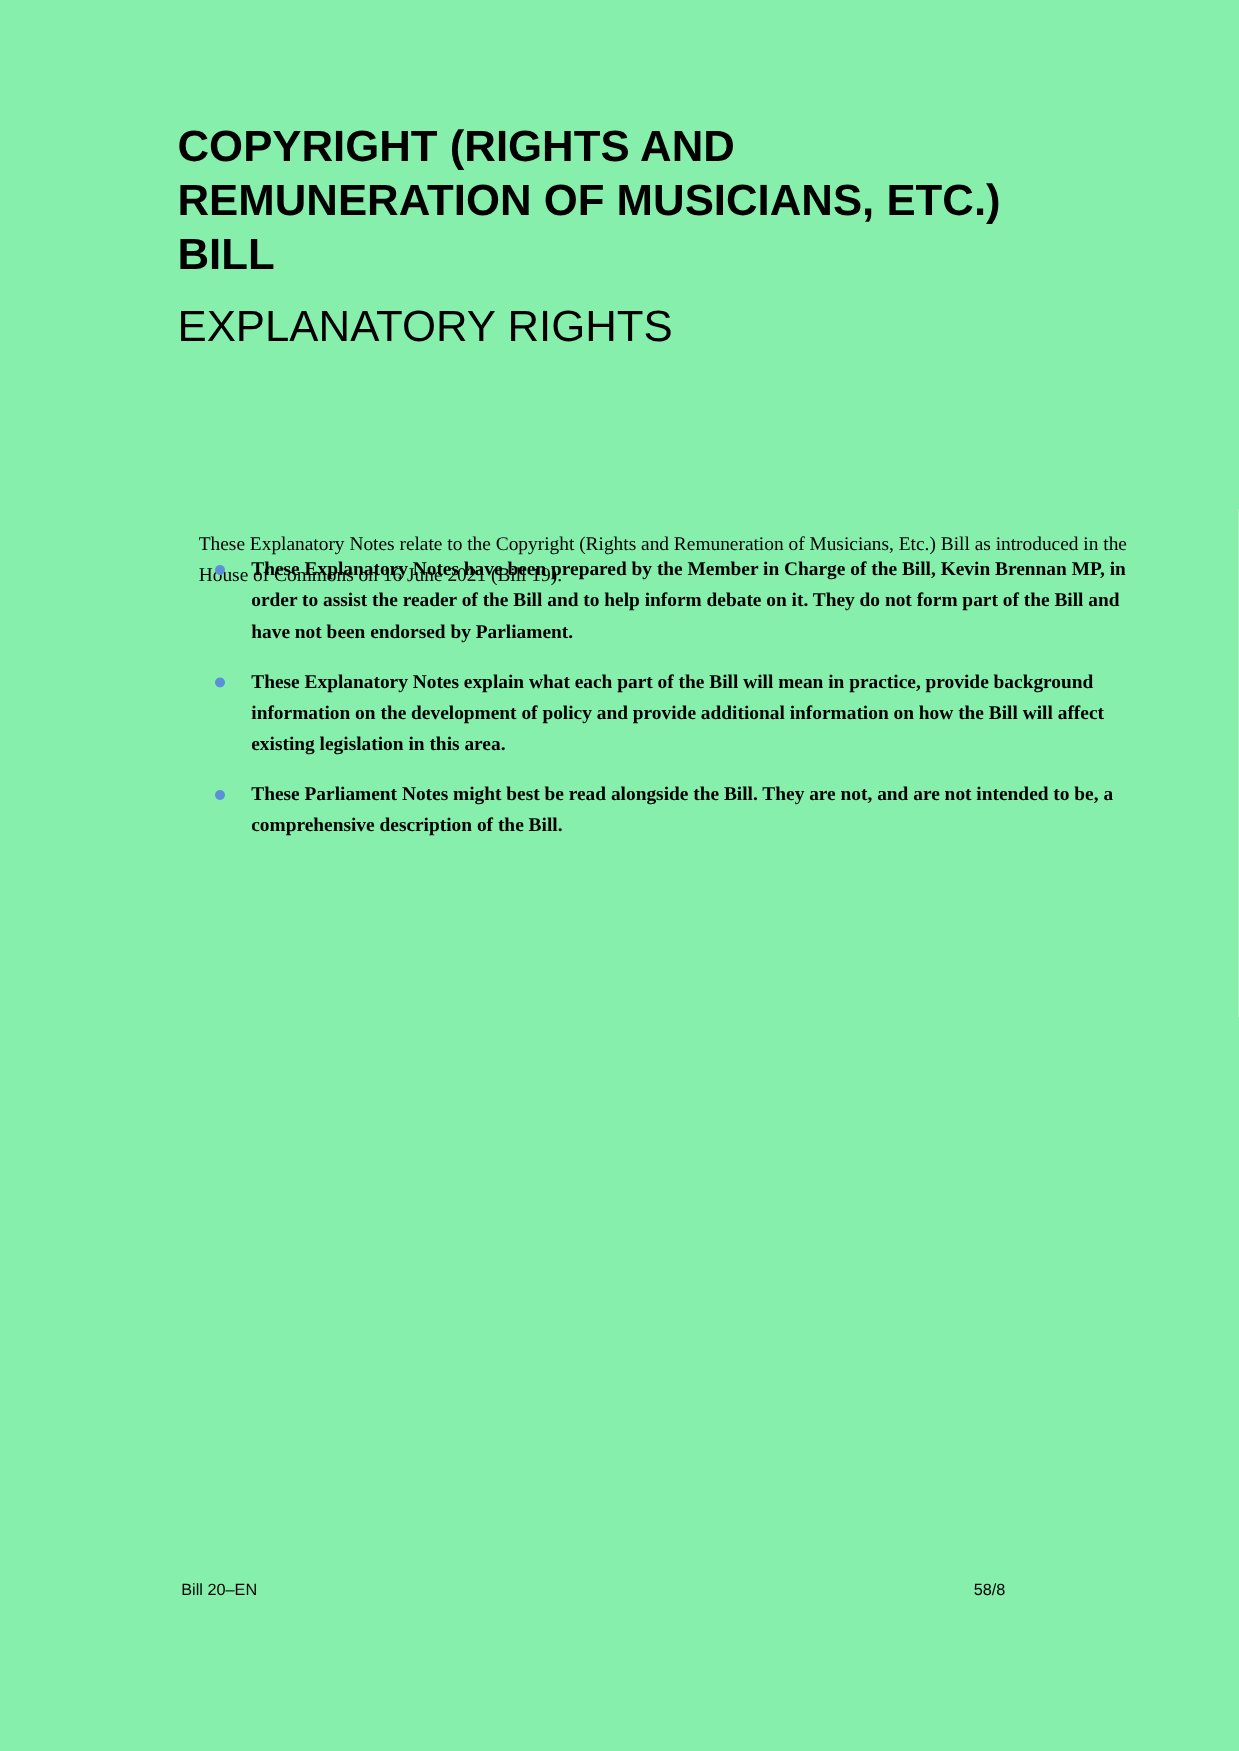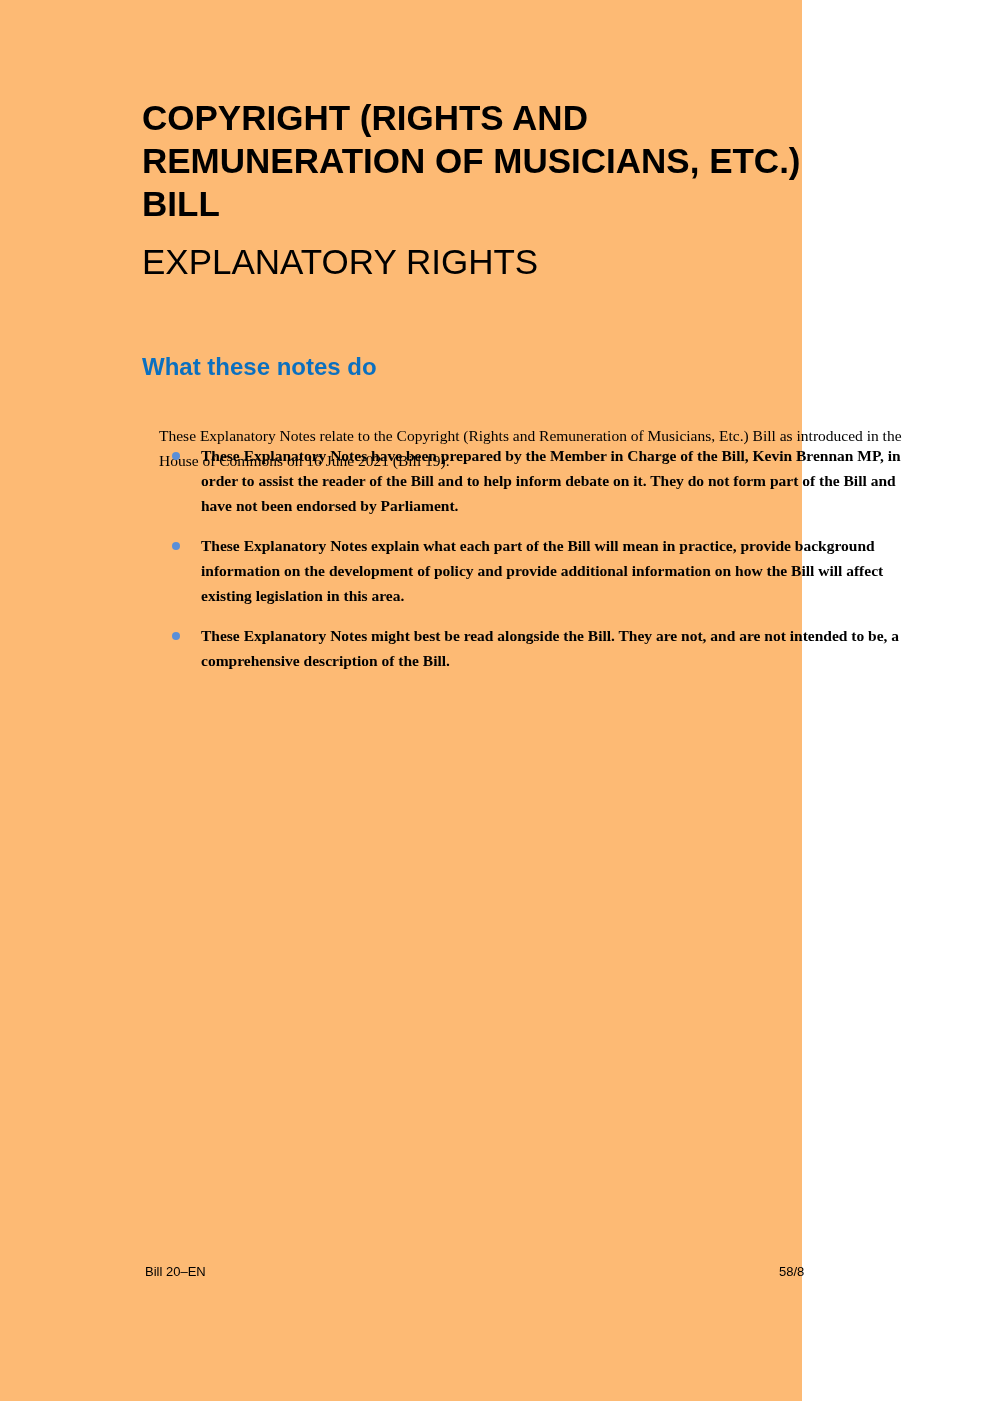--- a/index.html
+++ b/index.html
@@ -1,17 +1,17 @@
 <!DOCTYPE html>
 <html><head>
   <meta charset="utf-8">
   <style>
     html, body { margin: 0; padding: 0; background: #ffffff; }
     body { width: 991px; height: 1401px; position: relative; overflow: hidden; }
-    .page { position: absolute; left: 0; top: 0; width: 802px; height: 1401px; background: #fdba74; }
+    .page { position: absolute; left: 0; top: 0; width: 991px; height: 1401px; background: #86efac; }
     .title {
       position: absolute; left: 142px; top: 96px; width: 720px;
       font-family: "Liberation Sans", sans-serif; font-weight: bold;
       font-size: 35px; line-height: 43px; color: #000; margin: 0;
     }
     .subtitle {
       position: absolute; left: 142px; top: 241px;
       font-family: "Liberation Sans", sans-serif; font-weight: normal;
       font-size: 35px; line-height: 42px; color: #000; margin: 0;
     }
@@ -40,33 +40,32 @@
     .footer-left { left: 145px; }
     .footer-right { left: 779px; }
   </style>
 </head>
 <body>
 
 <div class="page">
   <h1 class="title">COPYRIGHT (RIGHTS AND REMUNERATION OF MUSICIANS, ETC.) BILL</h1>
   <h2 class="subtitle">EXPLANATORY RIGHTS</h2>
 
-  <h3 class="section-heading">What these notes do</h3>
   <p class="intro">These Explanatory Notes relate to the Copyright (Rights and Remuneration of Musicians, Etc.) Bill as introduced in the House of Commons on 16 June 2021 (Bill 19).</p>
 
   <ul class="bullets">
     <li class="bullet">
       <span class="bullet-dot"></span>
       <span>These Explanatory Notes have been prepared by the Member in Charge of the Bill, Kevin Brennan MP, in order to assist the reader of the Bill and to help inform debate on it. They do not form part of the Bill and have not been endorsed by Parliament.</span>
     </li>
     <li class="bullet">
       <span class="bullet-dot"></span>
       <span>These Explanatory Notes explain what each part of the Bill will mean in practice, provide background information on the development of policy and provide additional information on how the Bill will affect existing legislation in this area.</span>
     </li>
     <li class="bullet">
       <span class="bullet-dot"></span>
-      <span>These Explanatory Notes might best be read alongside the Bill. They are not, and are not intended to be, a comprehensive description of the Bill.</span>
+      <span>These Parliament Notes might best be read alongside the Bill. They are not, and are not intended to be, a comprehensive description of the Bill.</span>
     </li>
   </ul>
 
   <div class="footer-left">Bill 20–EN</div>
   <div class="footer-right">58/8</div>
 </div>
 
 </body></html>

